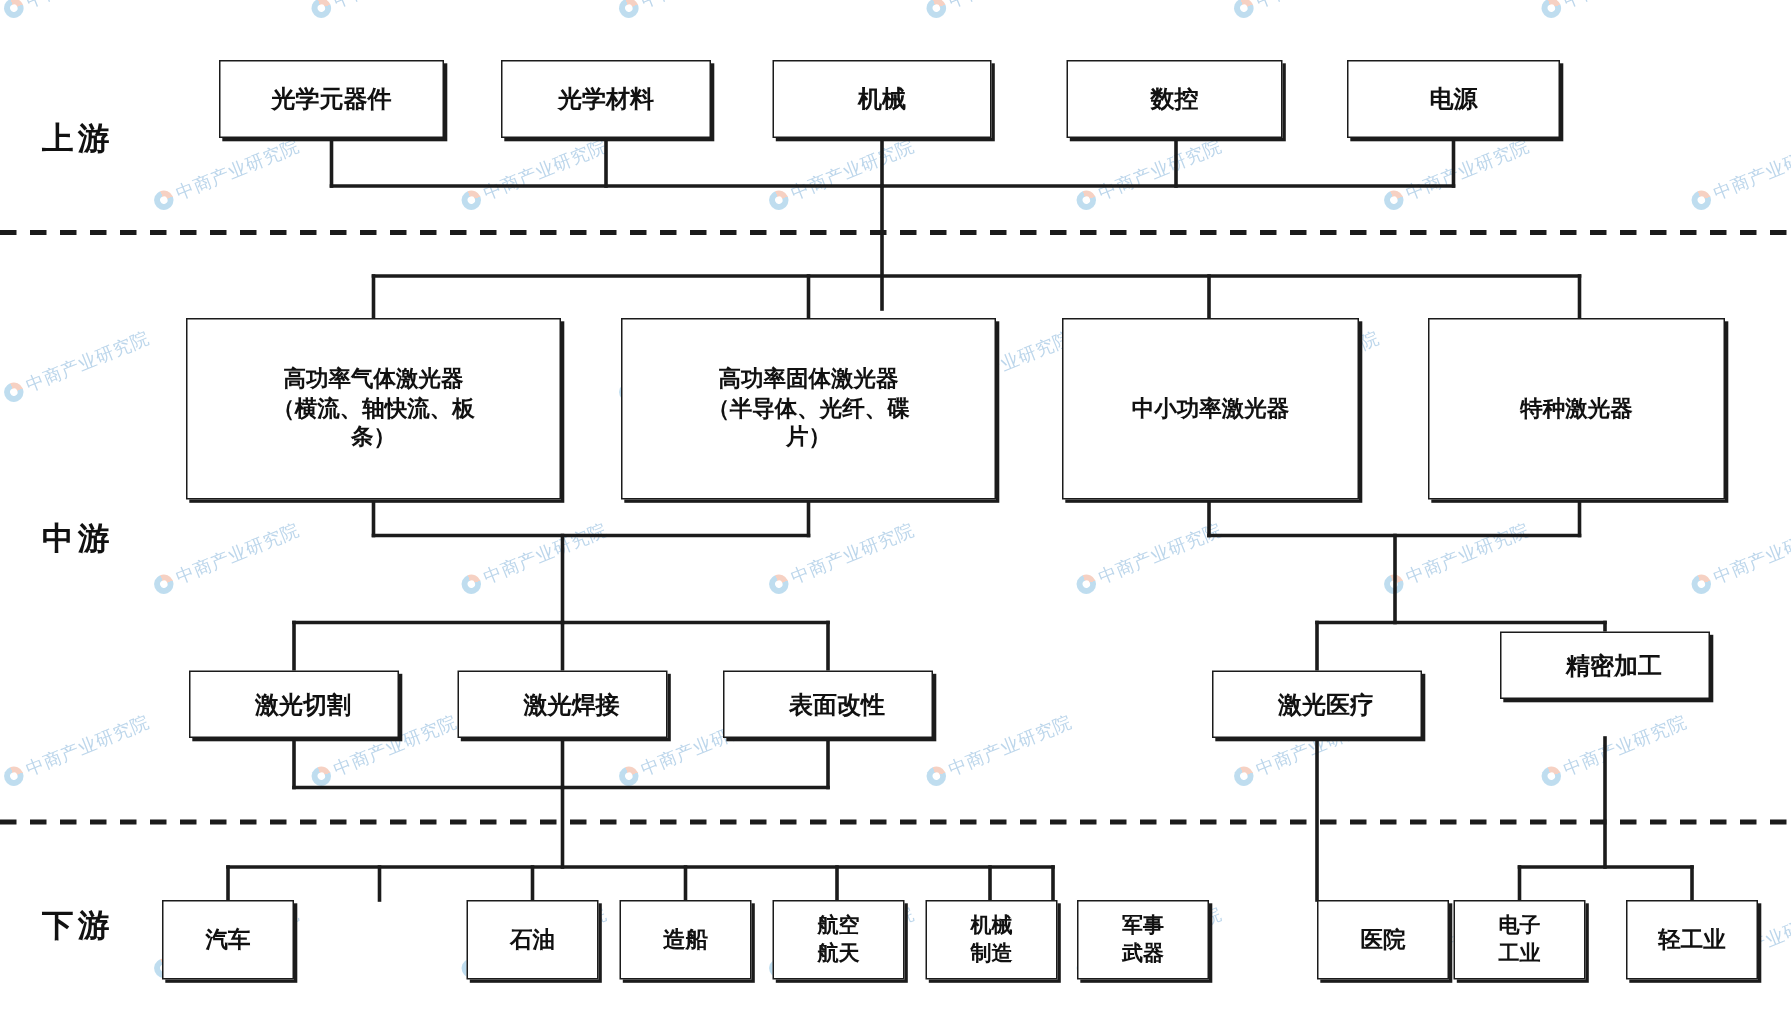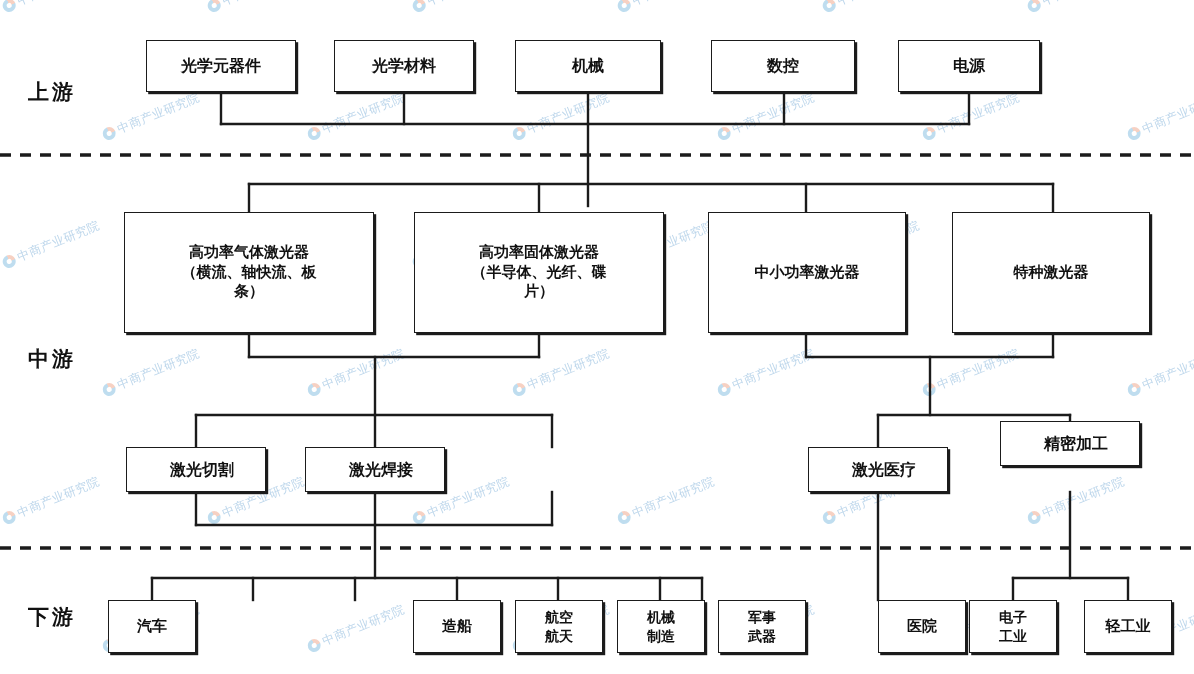--- a/index.html
+++ b/index.html
@@ -302,30 +302,36 @@
     <div class="node t-mid" style="left:952px;top:212px;width:198px;height:121px;text-align:center;">
       <span>特种激光器</span>
     </div>
 
     <div class="node t-app" style="left:126px;top:447px;width:140px;height:45px;">
       <span>激光切割</span>
     </div>
     <div class="node t-app" style="left:305px;top:447px;width:140px;height:45px;justify-content:center;">
       <span>激光焊接</span>
     </div>
+    <div class="node t-app" style="left:482px;top:447px;width:140px;height:45px;">
+      <span>表面改性</span>
+    </div>
     <div class="node t-app" style="left:808px;top:447px;width:140px;height:45px;">
       <span>激光医疗</span>
     </div>
     <div class="node t-app" style="left:1000px;top:421px;width:140px;height:45px;">
       <span>精密加工</span>
     </div>
 
     <div class="node t-down" style="left:108px;top:600px;width:88px;height:53px;">
       <span>汽车</span>
     </div>
+    <div class="node t-down" style="left:311px;top:600px;width:88px;height:53px;">
+      <span>石油</span>
+    </div>
     <div class="node t-down" style="left:413px;top:600px;width:88px;height:53px;">
       <span>造船</span>
     </div>
     <div class="node t-down2" style="left:515px;top:600px;width:88px;height:53px;">
       <span>
         <i style="font-style:normal;display:block;">航空</i>
         <i style="font-style:normal;display:block;">航天</i>
       </span>
     </div>
     <div class="node t-down2" style="left:617px;top:600px;width:88px;height:53px;">

